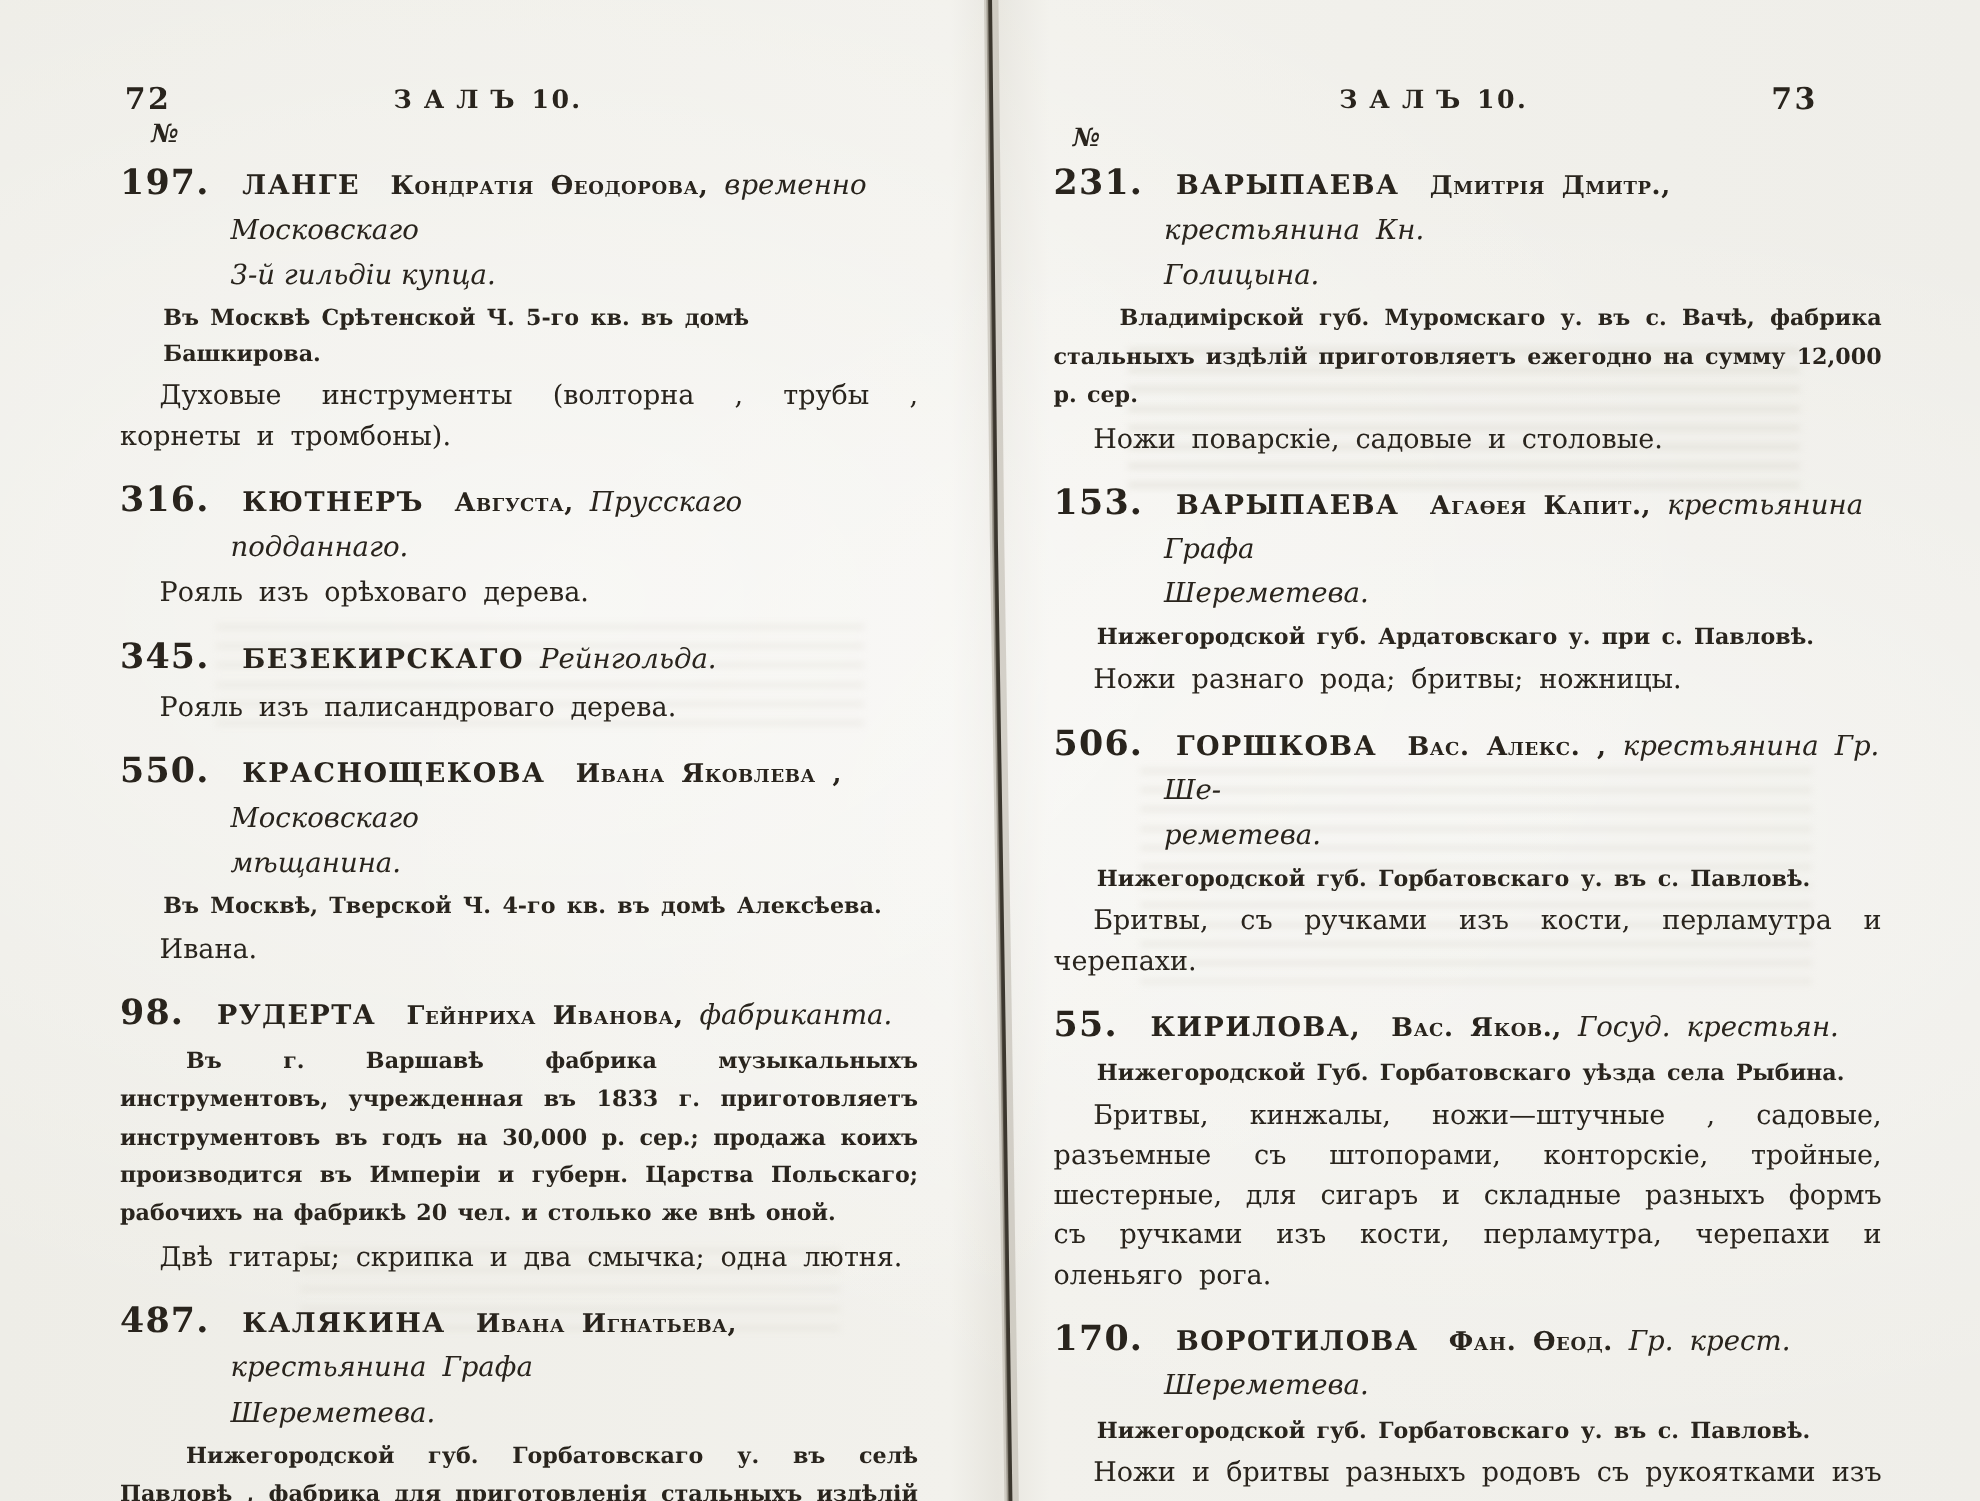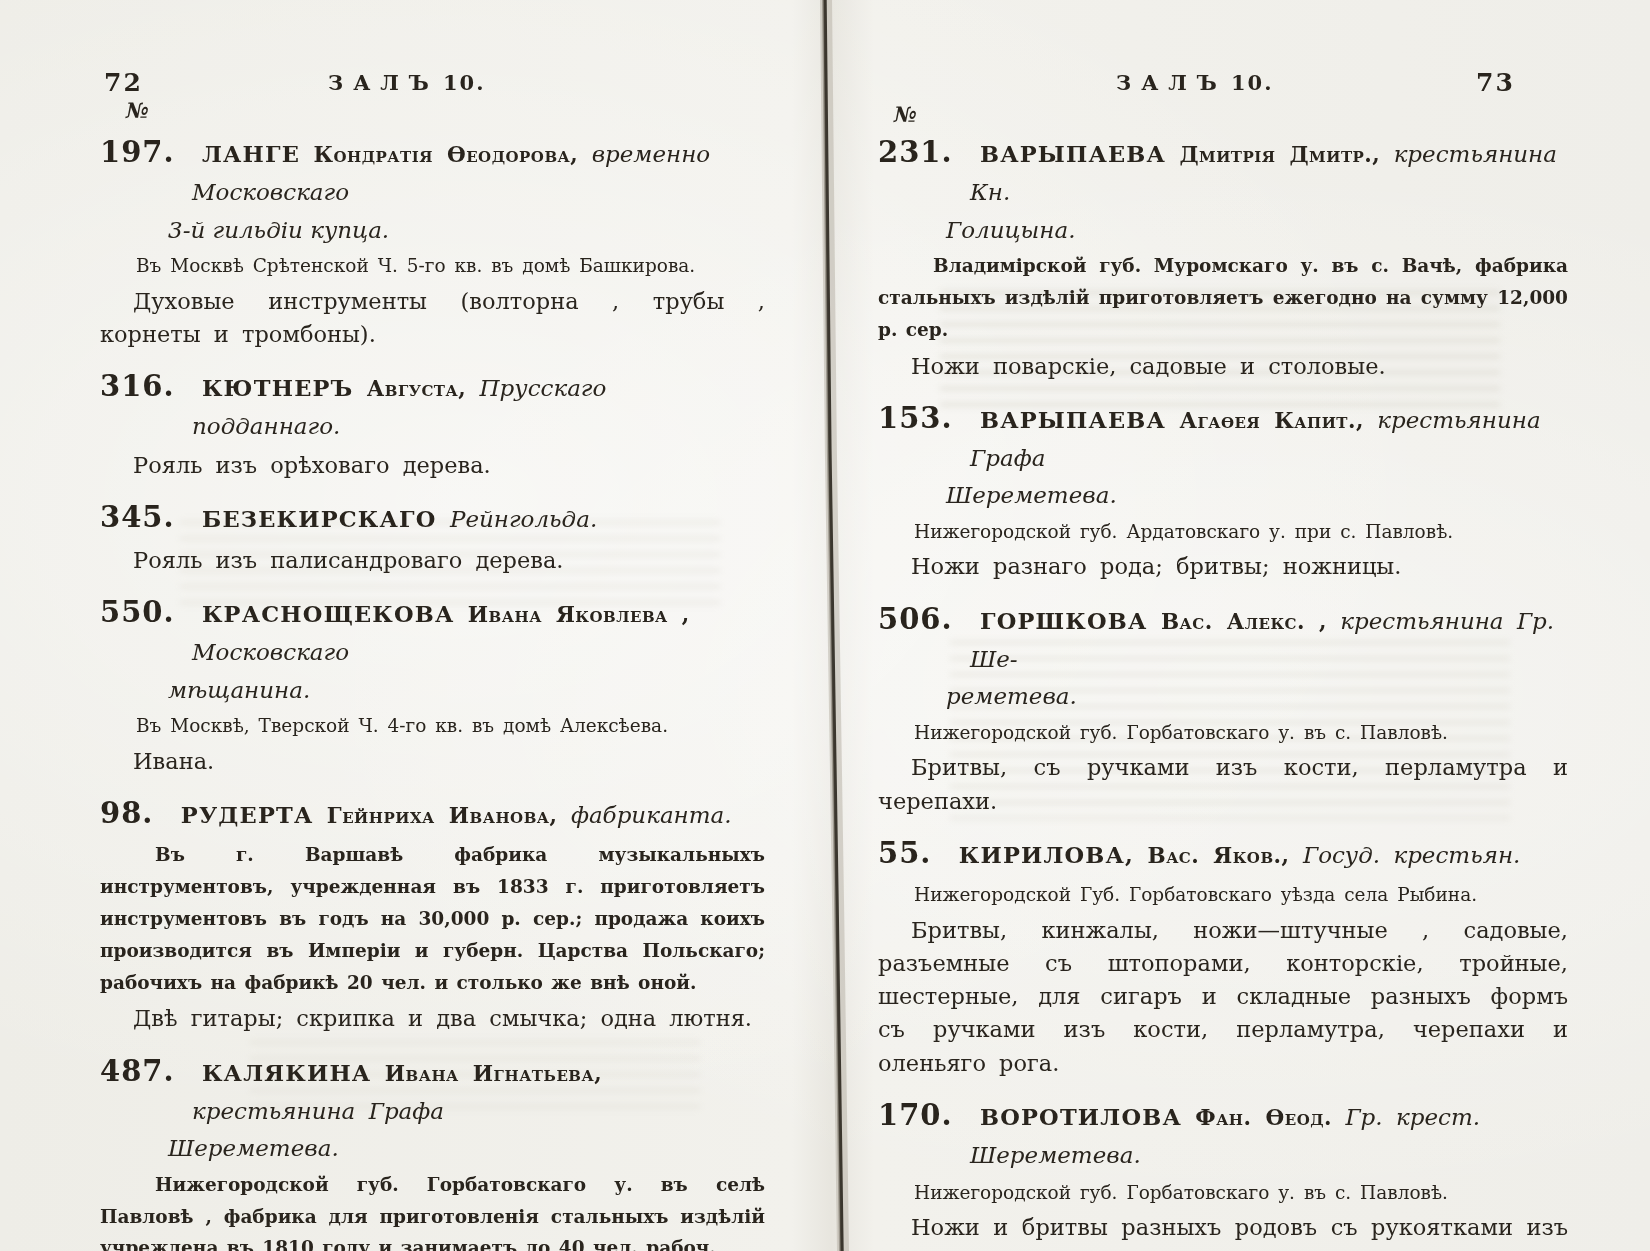--- a/index.html
+++ b/index.html
@@ -30,24 +30,24 @@
   .page-right .numero{left:16px;top:102px;}
 
   .entries{margin-top:130px;}
   .entry{margin-bottom:13px;}
   .h1line{
     font-size:23px;line-height:1.55;word-spacing:6px;
     padding-left:92px;text-indent:-92px;
   }
   .num{font-weight:bold;font-size:29px;letter-spacing:1px;margin-right:14px;}
   .caps{font-weight:bold;font-size:22.5px;letter-spacing:1.2px;}
-  .mixed{font-variant:small-caps;font-weight:bold;font-size:21.5px;letter-spacing:.5px;}
+  .mixed{font-variant:small-caps;font-weight:bold;font-size:21.5px;letter-spacing:.5px;margin-left:12px;}
   .ital{font-style:italic;font-size:23px;}
-  .h2line{margin-left:68px;font-style:italic;font-size:23px;line-height:1.5;margin-top:2px;}
-  .address{margin-left:36px;font-size:18.5px;font-weight:normal;line-height:1.6;margin-top:4px;word-spacing:3px;}
+  .h2line{margin-left:92px;font-style:italic;font-size:23px;line-height:1.5;margin-top:2px;}
+  .address{margin-left:36px;font-size:18.5px;font-weight:bold;line-height:1.6;margin-top:4px;word-spacing:3px;}
   .note{font-size:18.5px;font-weight:bold;line-height:1.72;text-indent:55px;text-align:justify;margin-top:3px;word-spacing:2px;}
   .products{font-size:22.5px;line-height:1.48;text-indent:33px;text-align:justify;word-spacing:6px;margin-top:4px;}
 
   .gutter{position:absolute;left:0;top:0;pointer-events:none;}
   .ghost{position:absolute;filter:blur(3px);opacity:.5;pointer-events:none;
     background:repeating-linear-gradient(180deg,#d9d6cc 0 5px,rgba(0,0,0,0) 5px 16px);}
 </style>
 </head>
 <body>
 

